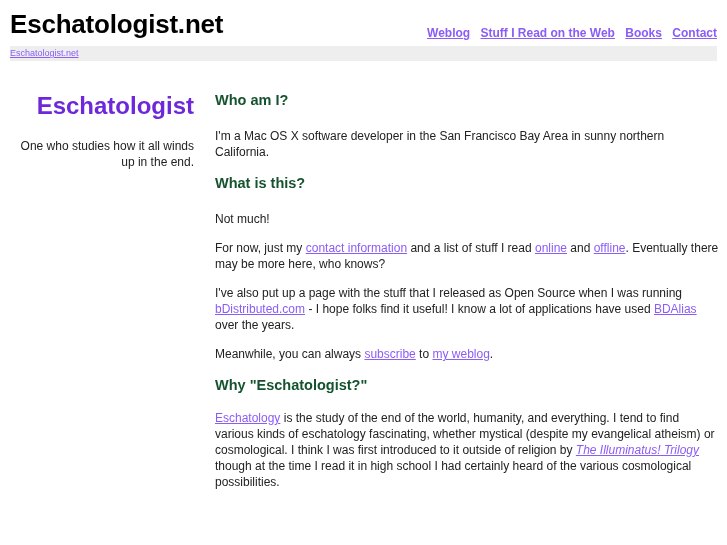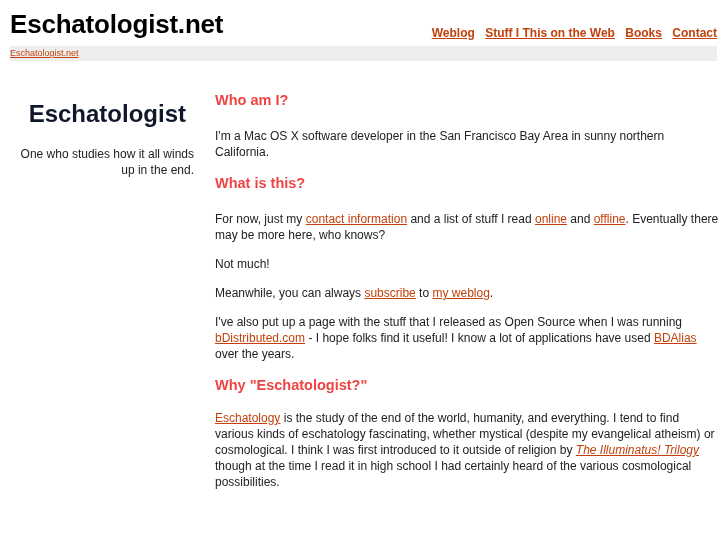--- a/index.html
+++ b/index.html
@@ -9,21 +9,21 @@
       width: 727px;
       height: 545px;
       overflow: hidden;
     }
     body {
       font-family: "Liberation Sans", "DejaVu Sans", sans-serif;
       color: #111111;
       position: relative;
     }
     a {
-      color: #c2410c;
+      color: #8b5cf6;
       text-decoration: underline;
     }
     .site-title {
       position: absolute;
       left: 10px;
       top: 6px;
       margin: 0;
       font-size: 26px;
       font-weight: bold;
       letter-spacing: -0.2px;
@@ -55,25 +55,25 @@
       margin-left: 0;
     }
     .sidebar {
       position: absolute;
       left: 10px;
       top: 90px;
       width: 184px;
       text-align: right;
     }
     .sidebar h2 {
-      margin: 8px;
+      margin: 0;
       font-size: 24px;
       font-weight: bold;
       line-height: 32px;
-      color: #0f172a;
+      color: #6d28d9;
     }
     .sidebar p {
       margin: 16px 0 0 0;
       font-size: 12px;
       line-height: 16px;
       color: #222;
       text-align: right;
     }
     .main {
       position: absolute;
@@ -82,36 +82,36 @@
       width: 505px;
       font-size: 12px;
       line-height: 16px;
       color: #222;
     }
     .main h3 {
       margin: 0 0 18px 0;
       font-size: 14.5px;
       font-weight: bold;
       line-height: 20px;
-      color: #ef4444;
+      color: #14532d;
     }
     .main p {
       margin: 0 0 13px 0;
     }
     .main h3.tight { margin-bottom: 15px; }
     em a { font-style: italic; text-decoration: underline; }
   </style>
 </head>
 <body>
 
 <h1 class="site-title">Eschatologist.net</h1>
 
 <nav class="top-nav">
   <a href="#">Weblog</a>
-  <a href="#">Stuff I This on the Web</a>
+  <a href="#">Stuff I Read on the Web</a>
   <a href="#">Books</a>
   <a href="#">Contact</a>
 </nav>
 
 <div class="breadcrumb-bar">
   <a href="#">Eschatologist.net</a>
 </div>
 
 <aside class="sidebar">
   <h2>Eschatologist</h2>
@@ -122,23 +122,23 @@
   <section>
     <h3>Who am I?</h3>
     <p>I'm a Mac OS X software developer in the San Francisco Bay Area in sunny northern California.</p>
   </section>
 
   <section>
     <h3>What is this?</h3>
   </section>
 
   <section>
+    <p>Not much!</p>
     <p><span>For now, just my </span><a href="#">contact information</a><span> and a list of stuff I read </span><a href="#">online</a><span> and </span><a href="#">offline</a><span>. Eventually there may be more here, who knows?</span></p>
-    <p>Not much!</p>
+    <p><span>I've also put up a page with the stuff that I released as Open Source when I was running </span><a href="#">bDistributed.com</a><span> - I hope folks find it useful! I know a lot of applications have used </span><a href="#">BDAlias</a><span> over the years.</span></p>
     <p><span>Meanwhile, you can always </span><a href="#">subscribe</a><span> to </span><a href="#">my weblog</a><span>.</span></p>
-    <p><span>I've also put up a page with the stuff that I released as Open Source when I was running </span><a href="#">bDistributed.com</a><span> - I hope folks find it useful! I know a lot of applications have used </span><a href="#">BDAlias</a><span> over the years.</span></p>
   </section>
 
   <section>
     <h3 class="tight">Why "Eschatologist?"</h3>
     <p><a href="#">Eschatology</a><span> is the study of the end of the world, humanity, and everything. I tend to find various kinds of eschatology fascinating, whether mystical (despite my evangelical atheism) or cosmological. I think I was first introduced to it outside of religion by </span><em><a href="#">The Illuminatus! Trilogy</a></em><span> though at the time I read it in high school I had certainly heard of the various cosmological possibilities.</span></p>
   </section>
 </main>
 
 </body></html>

